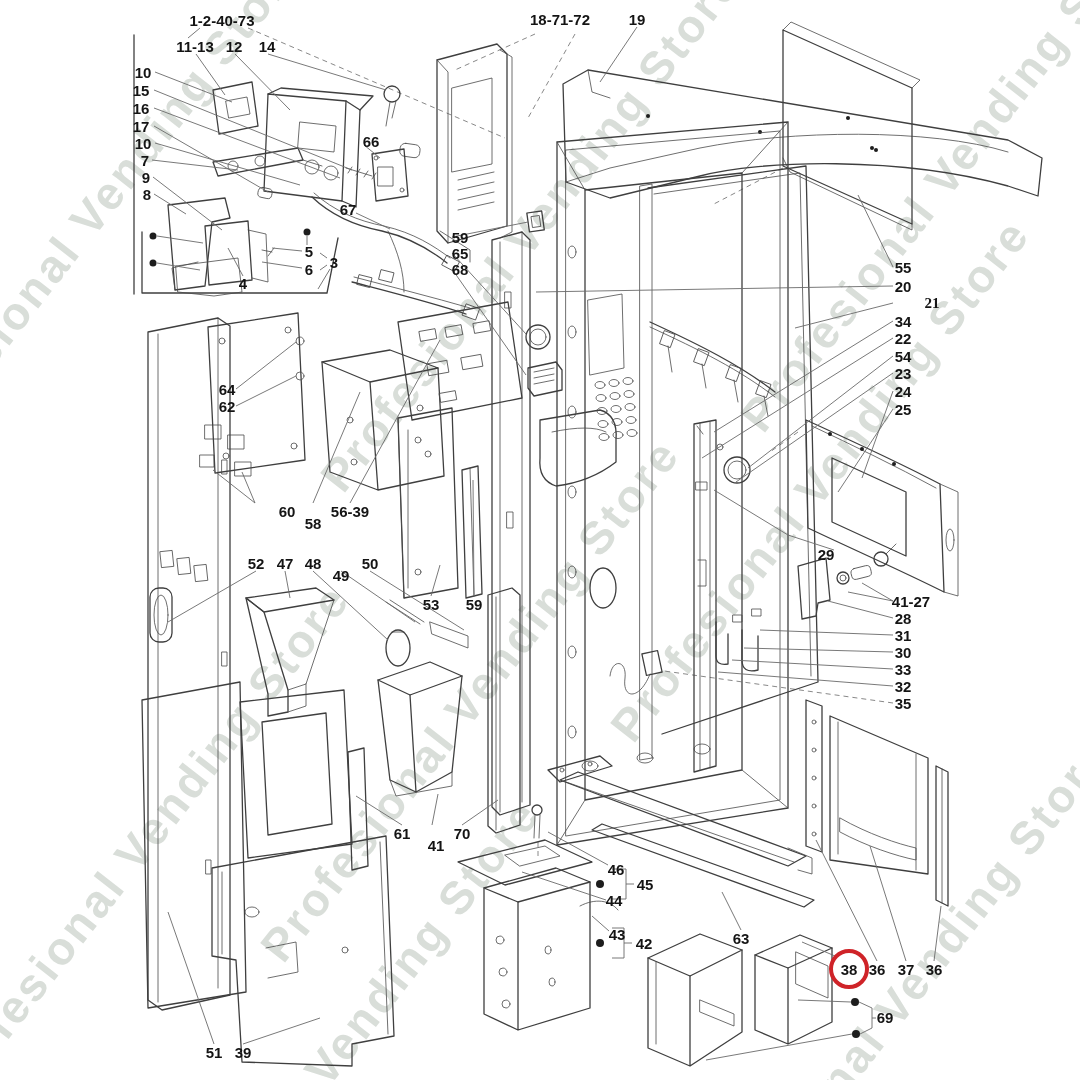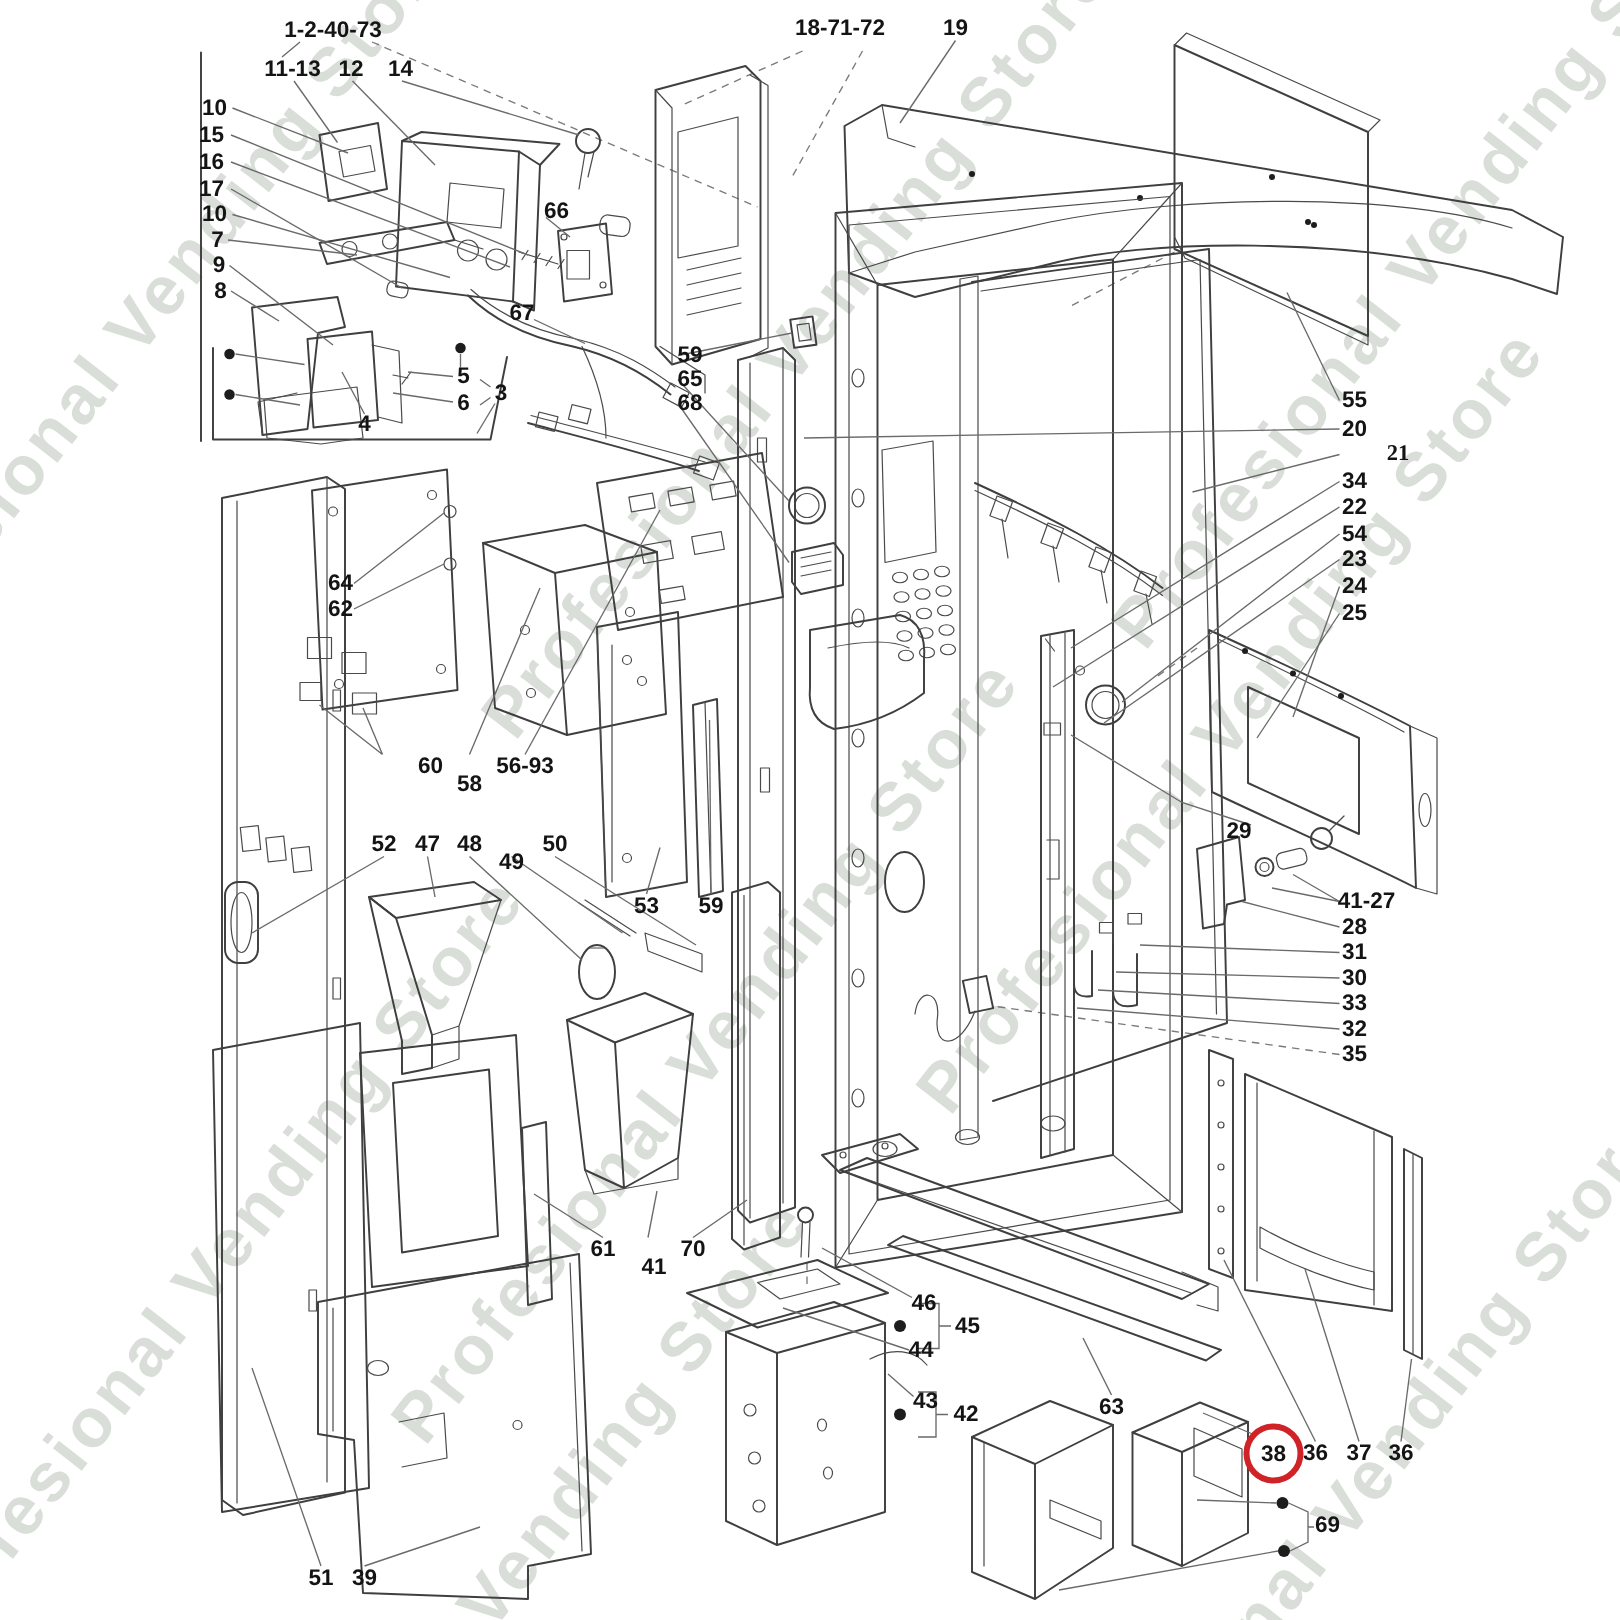--- a/index.html
+++ b/index.html
@@ -490,21 +490,21 @@
       <div class="part-label" style="left: 903px; top: 373px;">23</div>
       <div class="part-label" style="left: 903px; top: 391px;">24</div>
       <div class="part-label" style="left: 903px; top: 409px;">25</div>
       <div class="part-label" style="left: 460px; top: 237px;">59</div>
       <div class="part-label" style="left: 460px; top: 253px;">65</div>
       <div class="part-label" style="left: 460px; top: 269px;">68</div>
       <div class="part-label" style="left: 227px; top: 389px;">64</div>
       <div class="part-label" style="left: 227px; top: 406px;">62</div>
       <div class="part-label" style="left: 255px; top: 511px; margin-left: 32px;">60</div>
       <div class="part-label" style="left: 313px; top: 511px; margin-top: 12px;">58</div>
-      <div class="part-label" style="left: 350px; top: 511px;">56-93</div>
+      <div class="part-label" style="left: 350px; top: 511px;">56-39</div>
       <div class="part-label" style="left: 431px; top: 604px;">53</div>
       <div class="part-label" style="left: 474px; top: 604px;">59</div>
       <div class="part-label" style="left: 256px; top: 563px;">52</div>
       <div class="part-label" style="left: 285px; top: 563px;">47</div>
       <div class="part-label" style="left: 313px; top: 563px;">48</div>
       <div class="part-label" style="left: 341px; top: 563px; margin-top: 12px;">49</div>
       <div class="part-label" style="left: 370px; top: 563px;">50</div>
       <div class="part-label" style="left: 826px; top: 554px;">29</div>
       <div class="part-label" style="left: 911px; top: 601px;">41-27</div>
       <div class="part-label" style="left: 903px; top: 618px;">28</div>

